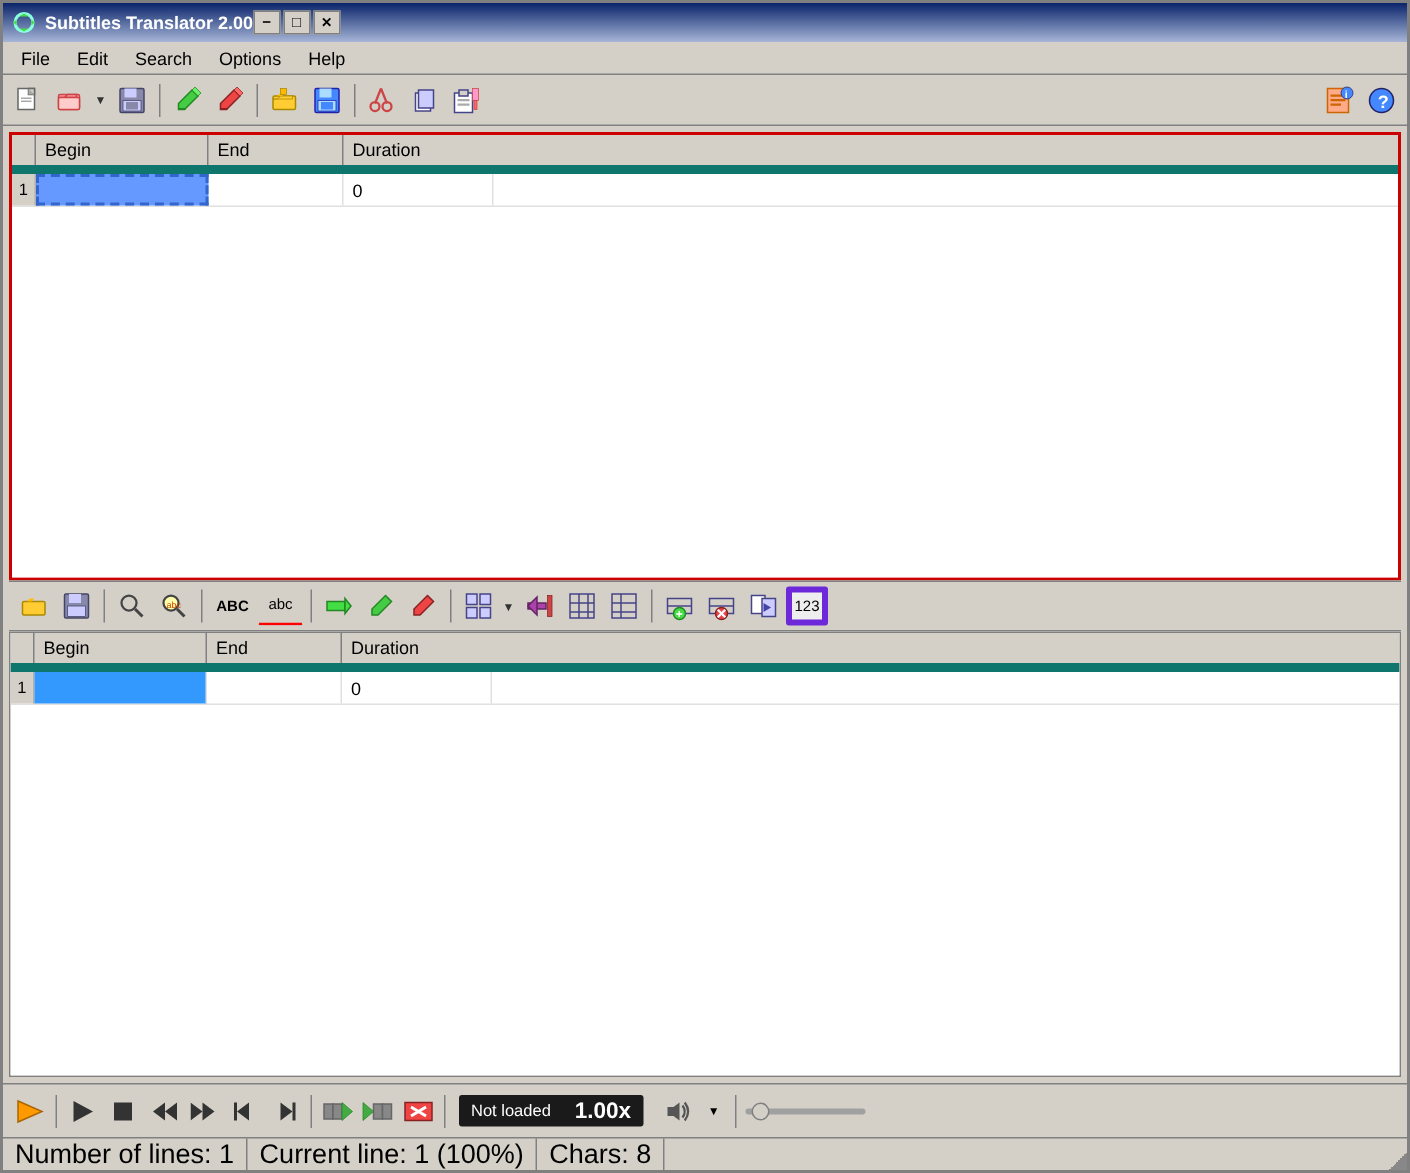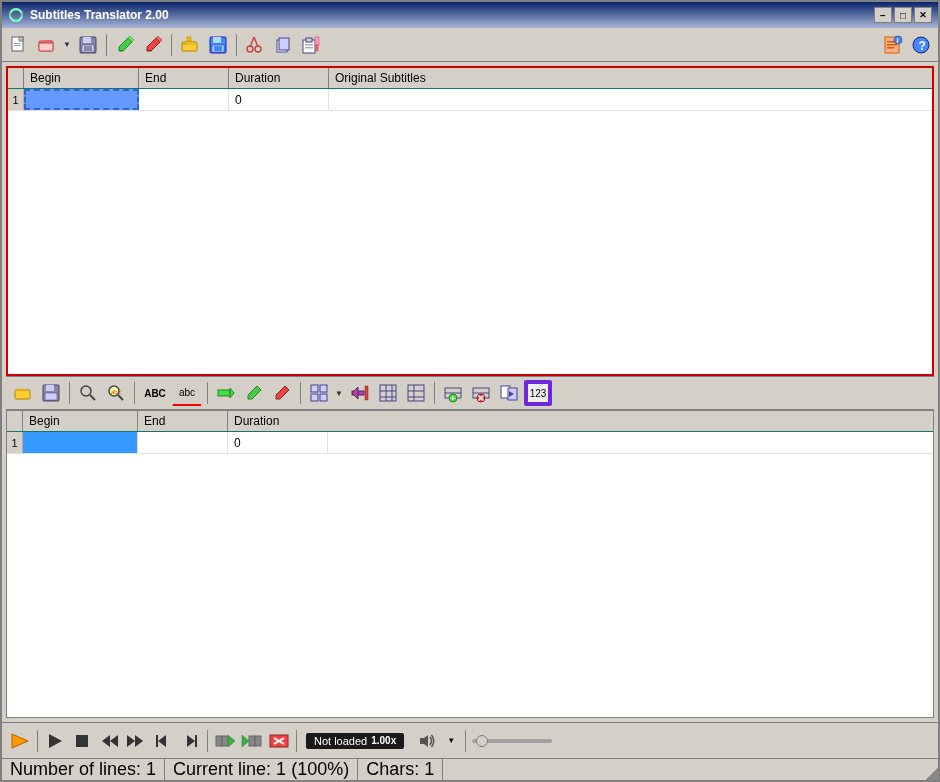--- a/index.html
+++ b/index.html
@@ -19,21 +19,20 @@
       border: 2px solid #808080;
       display: flex;
       flex-direction: column;
     }
     .title-bar {
       background: linear-gradient(to bottom, #0a246a, #a6b5d7);
       color: white;
       padding: 4px 6px;
       display: flex;
       align-items: center;
-      justify-content: space-between;
       height: 26px;
       flex-shrink: 0;
     }
     .title-bar-left {
       display: flex;
       align-items: center;
       gap: 6px;
       font-size: 12px;
       font-weight: bold;
     }
@@ -124,21 +123,21 @@
       display: flex;
       flex-direction: column;
       flex: 1;
       min-height: 0;
       overflow: hidden;
     }
     .table-header {
       display: grid;
       grid-template-columns: 16px 115px 90px 100px 1fr;
       background: #d4d0c8;
-      border-bottom: 1px solid #0f766e;
+      border-bottom: 6px solid #0f766e;
       flex-shrink: 0;
     }
     .table-header-cell {
       padding: 3px 6px;
       font-size: 12px;
       border-right: 1px solid #808080;
       font-weight: normal;
       color: #000;
     }
     .table-header-cell:last-child { border-right: none; }
@@ -243,25 +242,25 @@
     .status-panel:last-child { border-right: none; flex: 1; }
     
     .not-loaded {
       background: #1a1a1a;
       color: white;
       font-size: 11px;
       padding: 2px 8px;
       border-radius: 2px;
       display: flex;
       align-items: center;
-      gap: 4px;
+      gap: 16px;
       margin: 0 4px;
     }
     .speed-badge {
-      font-size: 10px;
+      font-size: 15px;
       color: white;
       font-weight: bold;
     }
     .dropdown-arrow { font-size: 8px; color: #333; }
     .slider-track {
       width: 80px;
       height: 4px;
       background: #a0a0a0;
       border-radius: 2px;
       position: relative;
@@ -300,20 +299,27 @@
       </div>
       <span>Subtitles Translator 2.00</span>
     </div>
     <div class="title-controls">
       <div class="title-btn">−</div>
       <div class="title-btn">□</div>
       <div class="title-btn" style="font-size:9px;">✕</div>
     </div>
   </div>
 
+  <div class="menu-bar">
+    <div class="menu-item">File</div>
+    <div class="menu-item">Edit</div>
+    <div class="menu-item">Search</div>
+    <div class="menu-item">Options</div>
+    <div class="menu-item">Help</div>
+  </div>
 
   <div class="toolbar">
 
     <div class="toolbar-btn" title="New">
       <svg width="20" height="20" viewBox="0 0 20 20">
         <rect x="3" y="2" width="11" height="14" fill="white" stroke="#666" stroke-width="1"></rect>
         <polygon points="10,2 14,2 14,6 10,6" fill="#d4d0c8" stroke="#666" stroke-width="1"></polygon>
         <polygon points="10,2 14,6 10,6" fill="#aaa"></polygon>
         <rect x="5" y="8" width="7" height="1" fill="#aaa"></rect>
         <rect x="5" y="10" width="7" height="1" fill="#aaa"></rect>
@@ -427,21 +433,20 @@
   </div>
 
   <div class="main-content">
 
     <div class="subtitle-panel">
       <div class="table-header">
         <div class="table-header-cell"></div>
         <div class="table-header-cell">Begin</div>
         <div class="table-header-cell">End</div>
         <div class="table-header-cell">Duration</div>
-        <div class="table-header-cell">Original Subtitles</div>
       </div>
       <div class="table-body">
         <div class="table-row">
           <div class="table-cell row-number">
             <span>1</span>
           </div>
           <div class="table-cell cell-begin-top"></div>
           <div class="table-cell"></div>
           <div class="table-cell">0</div>
           <div class="table-cell"></div>
@@ -703,19 +708,19 @@
   </div>
 
   <div class="status-bar">
     <div class="status-panel">
       <span>Number of lines: 1</span>
     </div>
     <div class="status-panel">
       <span>Current line: 1 (100%)</span>
     </div>
     <div class="status-panel">
-      <span>Chars: 1</span>
+      <span>Chars: 8</span>
     </div>
     <div class="status-panel" style="flex:1; position:relative;">
       <div style="position:absolute; right:0; bottom:0; width:12px; height:12px; background: linear-gradient(135deg, transparent 50%, #888 50%);"></div>
     </div>
   </div>
 </div>
 
 </body></html>

